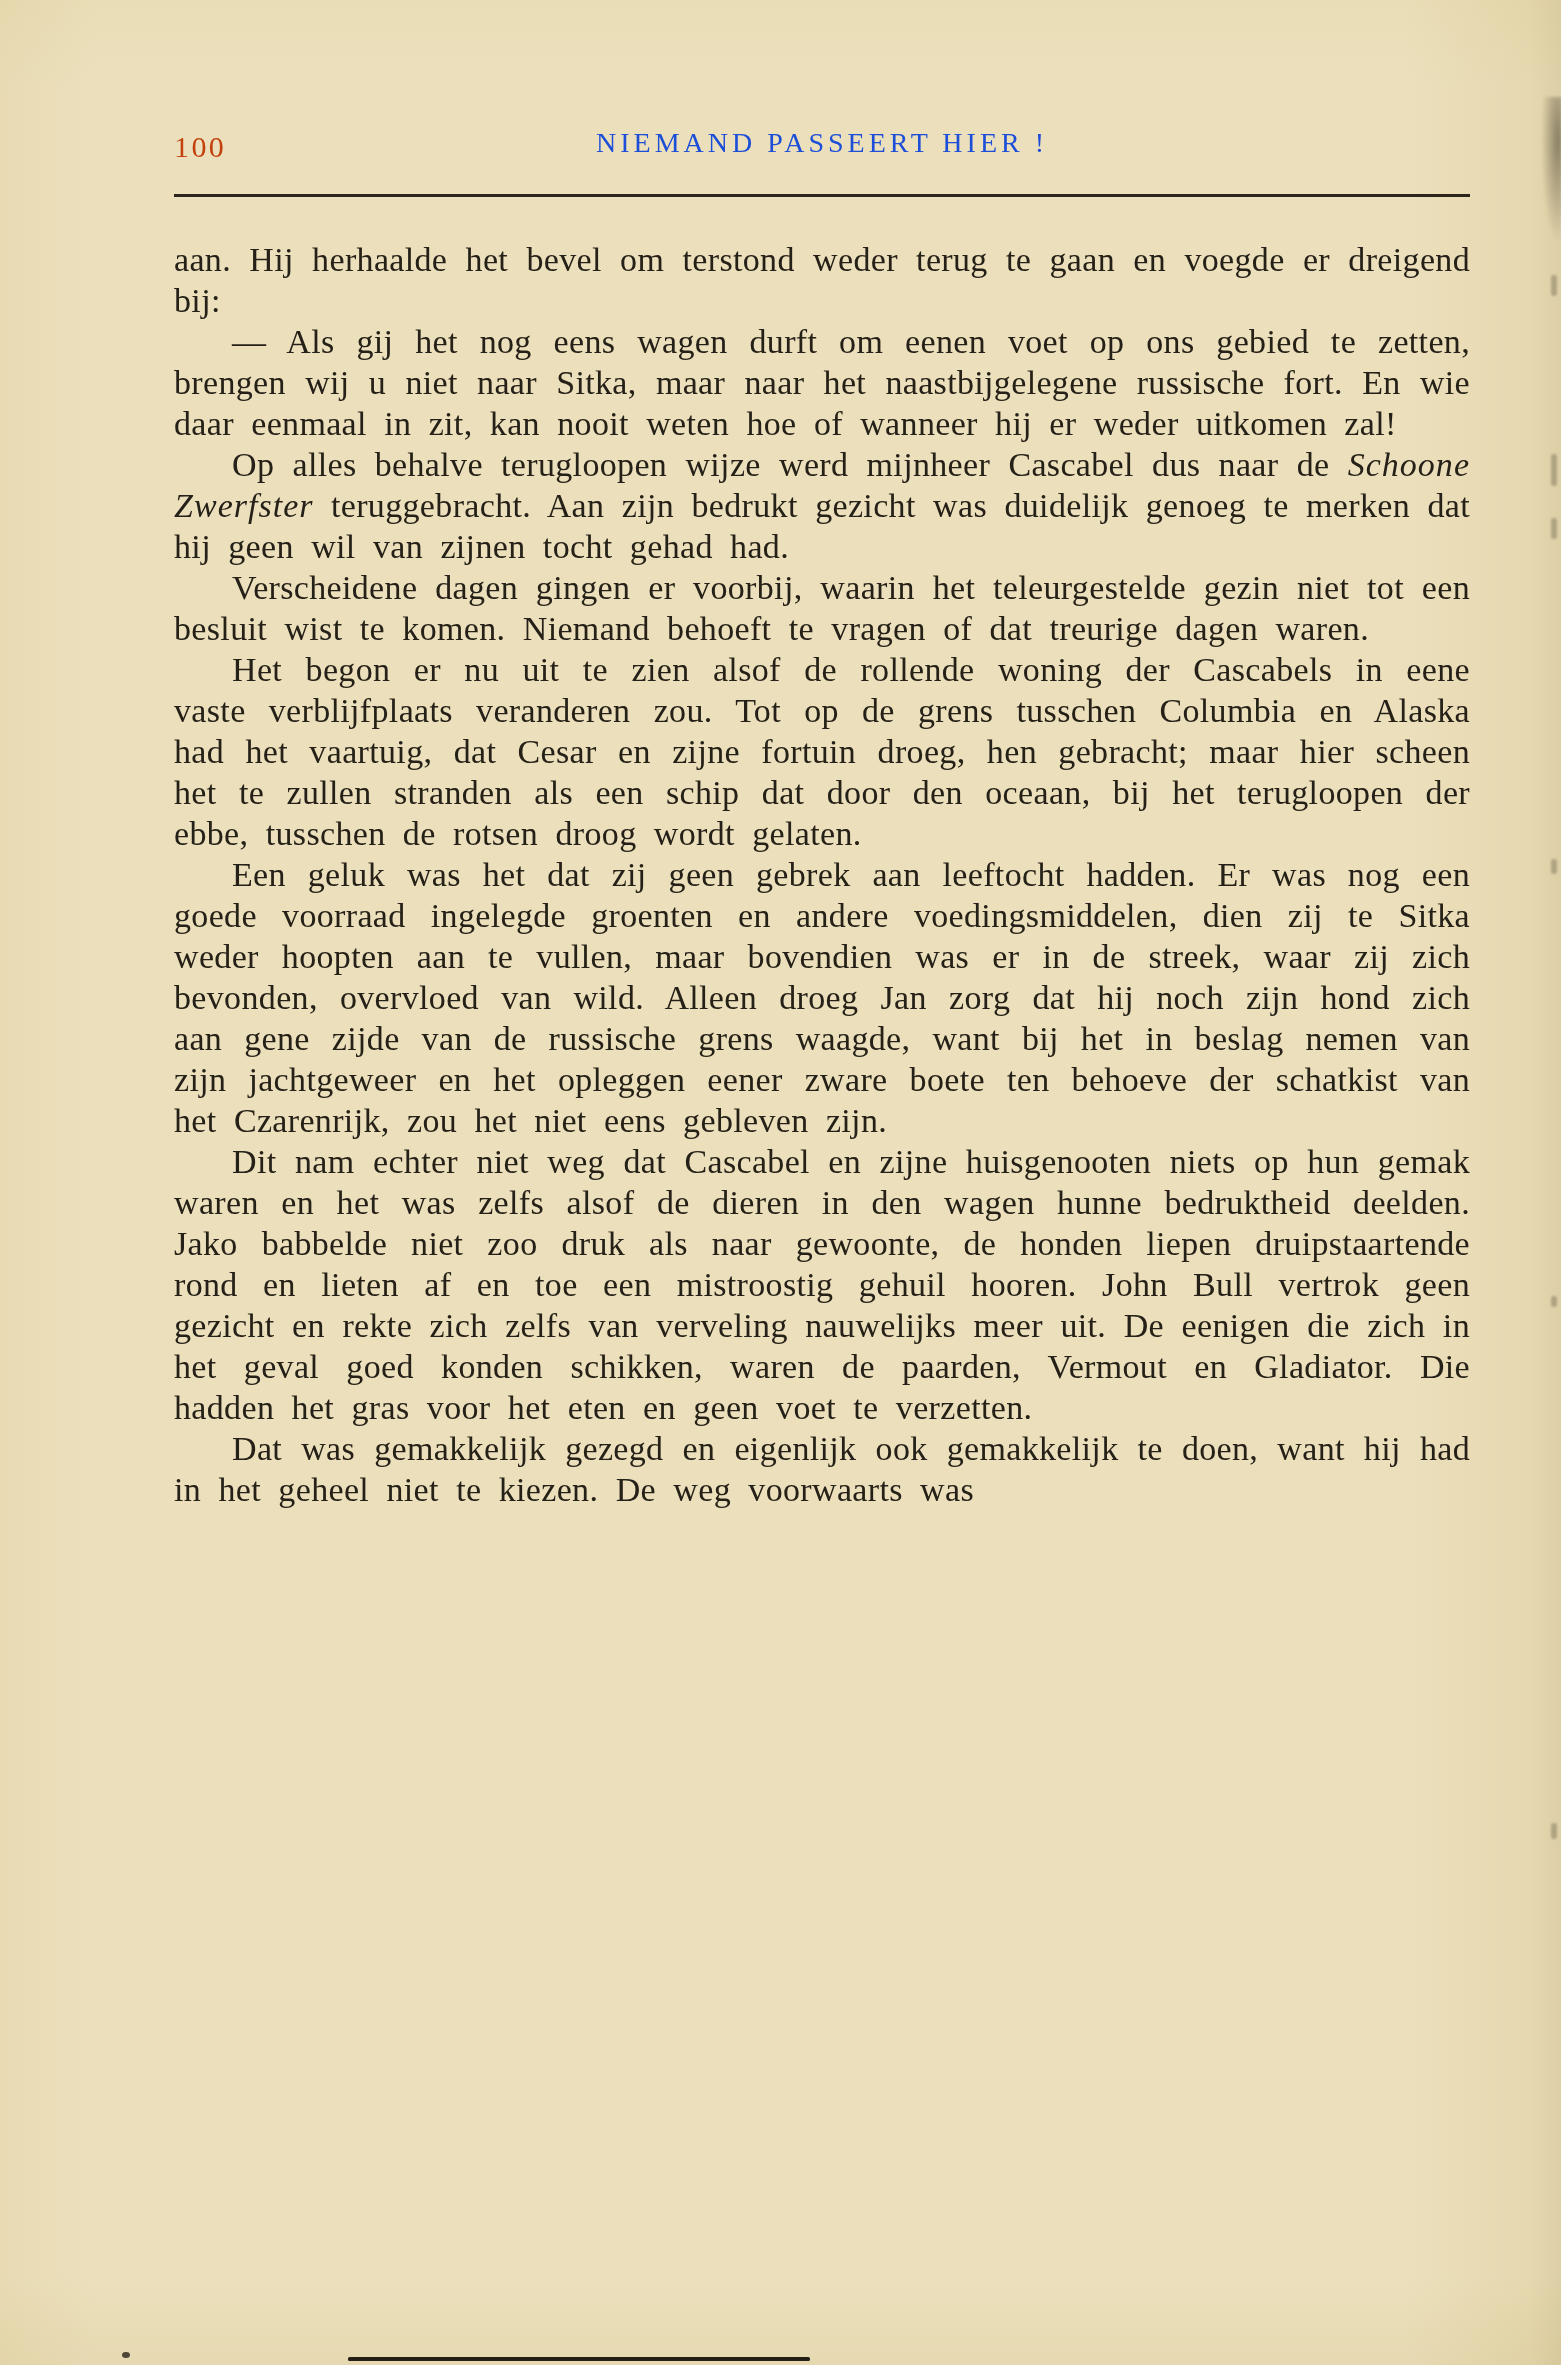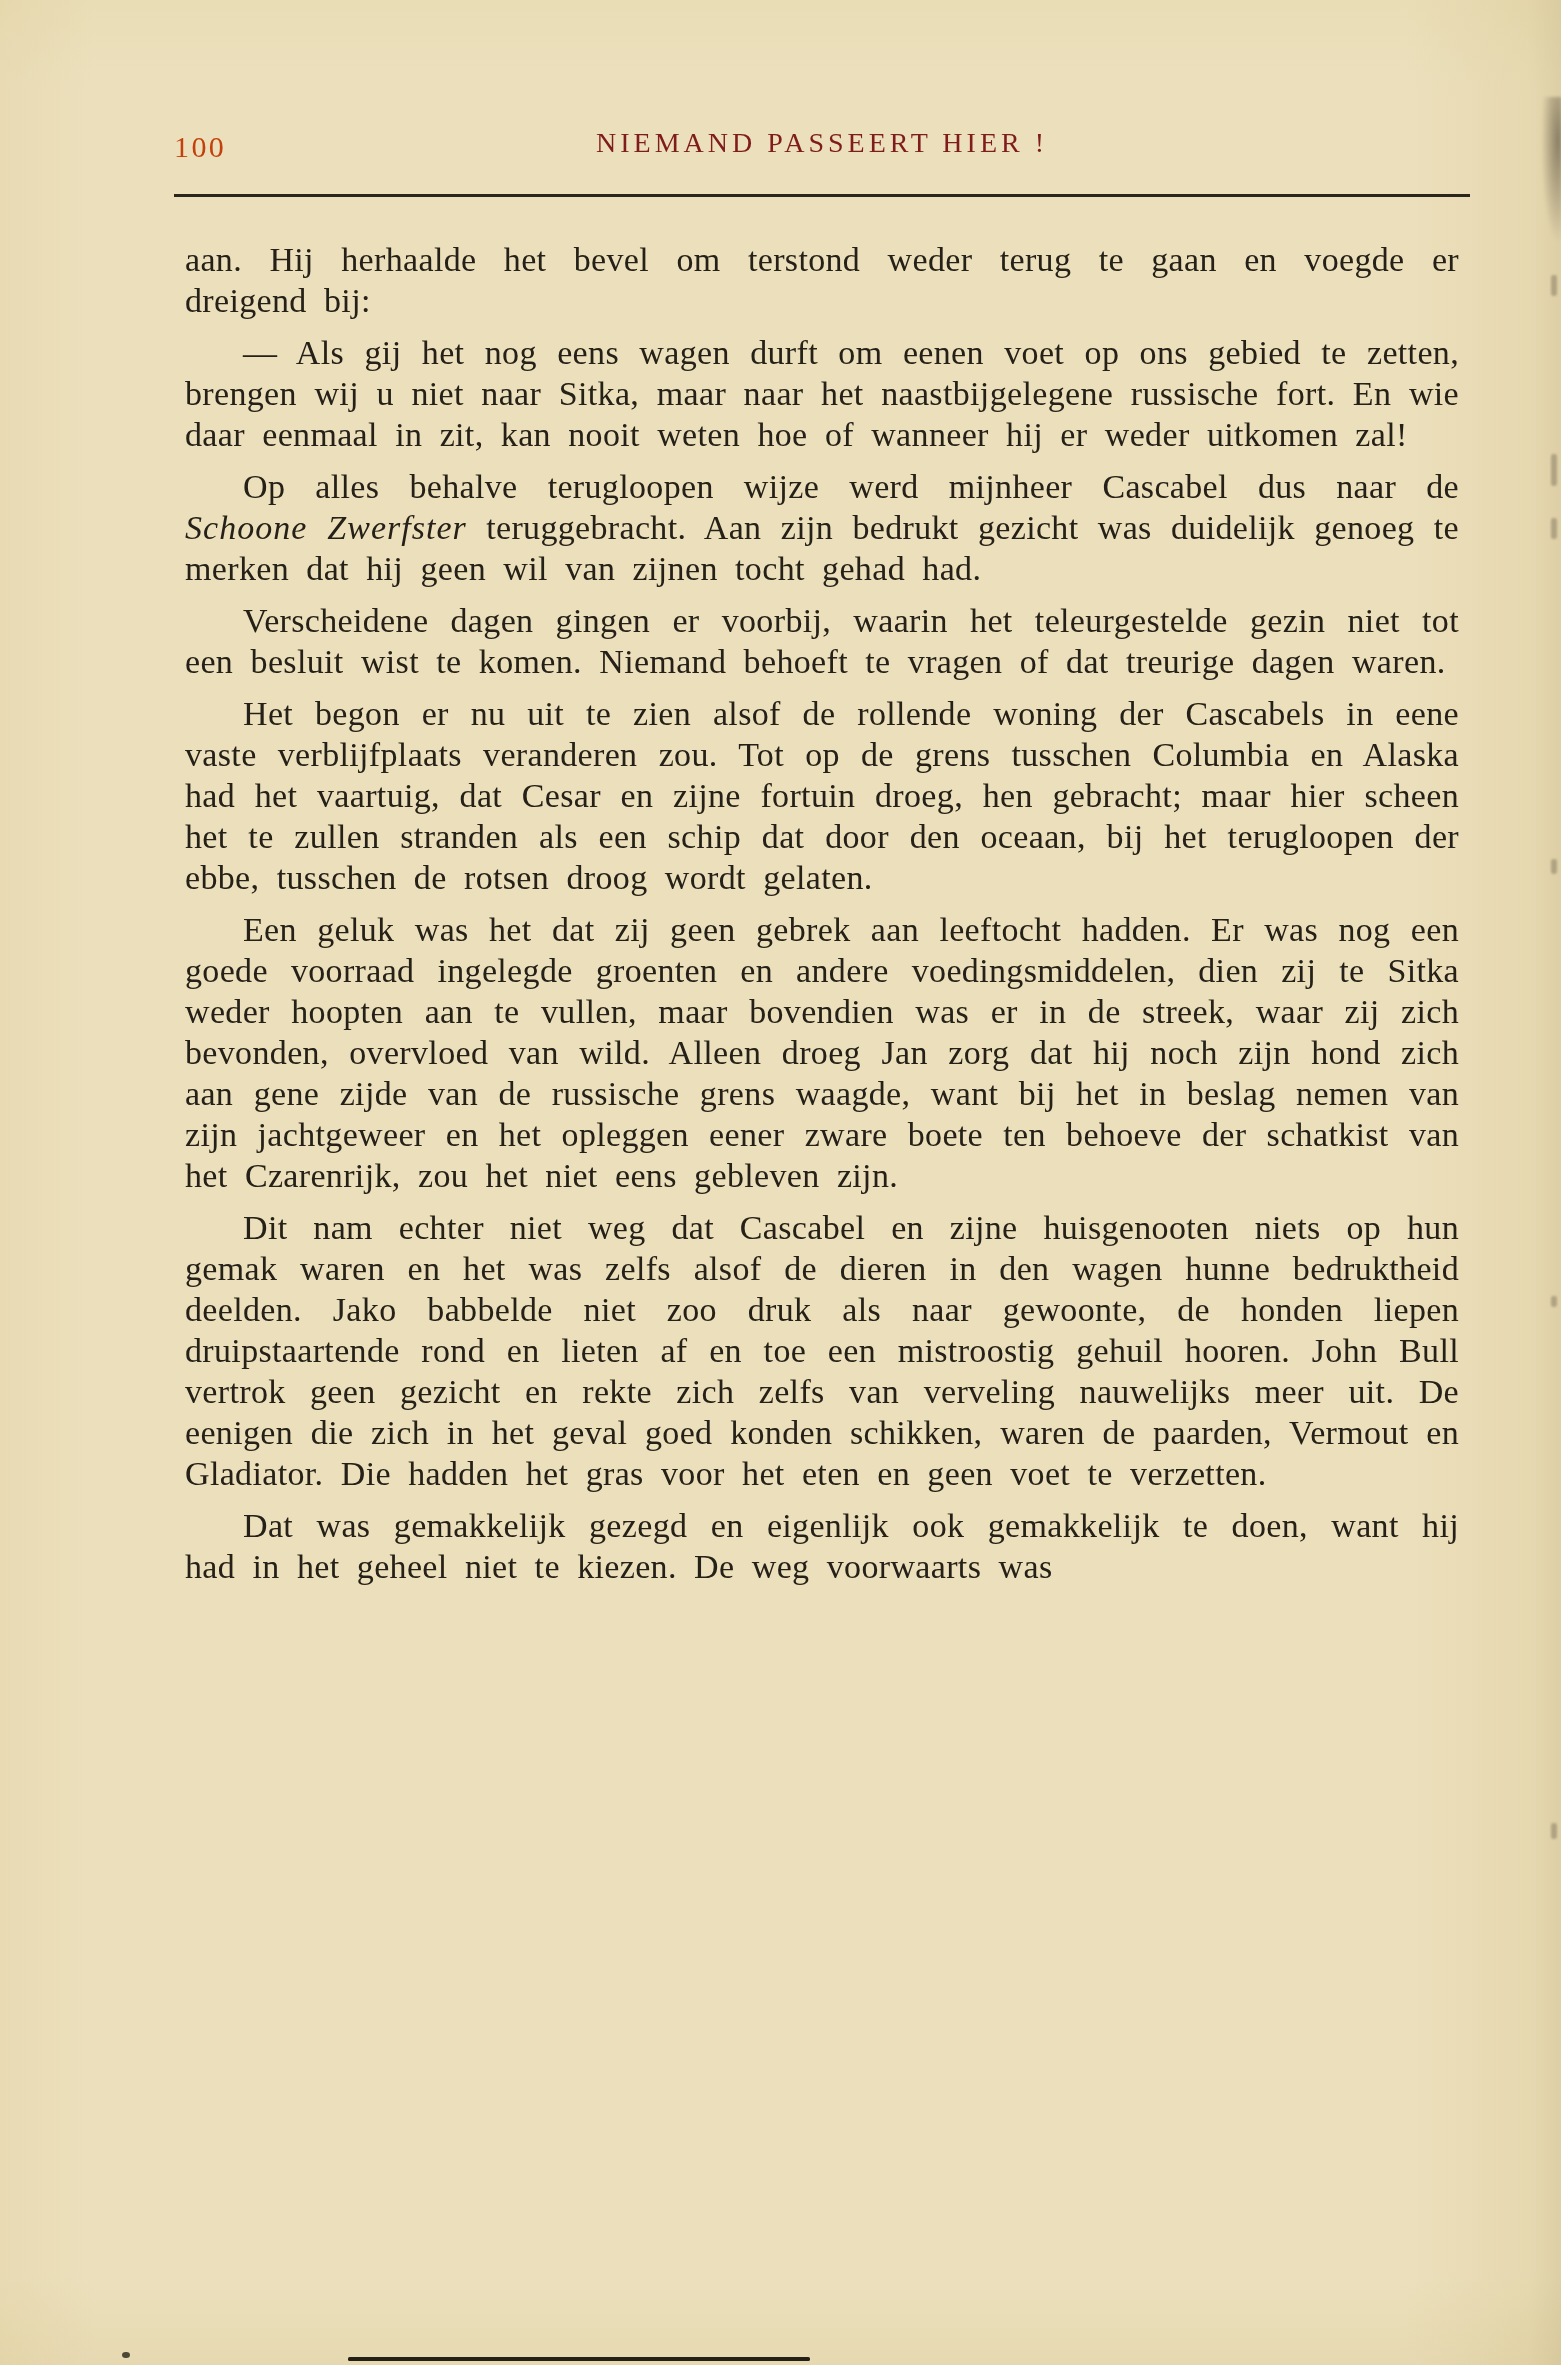--- a/index.html
+++ b/index.html
@@ -37,38 +37,38 @@
     color: #c2410c;
   }
   .running-title {
     position: absolute;
     left: 0;
     right: 0;
     top: 4.9px;
     text-align: center;
     font-size: 28px;
     letter-spacing: 4px;
-    color: #7f1d1d;
+    color: #1d4ed8;
   }
   .header-rule {
     margin-top: 23px;
     height: 3.2px;
     background: #2b251b;
     border: none;
   }
   .body-text {
     margin-top: 42px;
     font-size: 34px;
     line-height: 41px;
     text-align: justify;
     word-spacing: 0.25em;
     letter-spacing: 0.01em;
   }
   .body-text p {
-    margin: 11px;
+    margin: 0;
     text-indent: 58px;
   }
   .body-text p.noindent {
     text-indent: 0;
   }
   .body-text em {
     font-style: italic;
     letter-spacing: 0.03em;
   }
   

